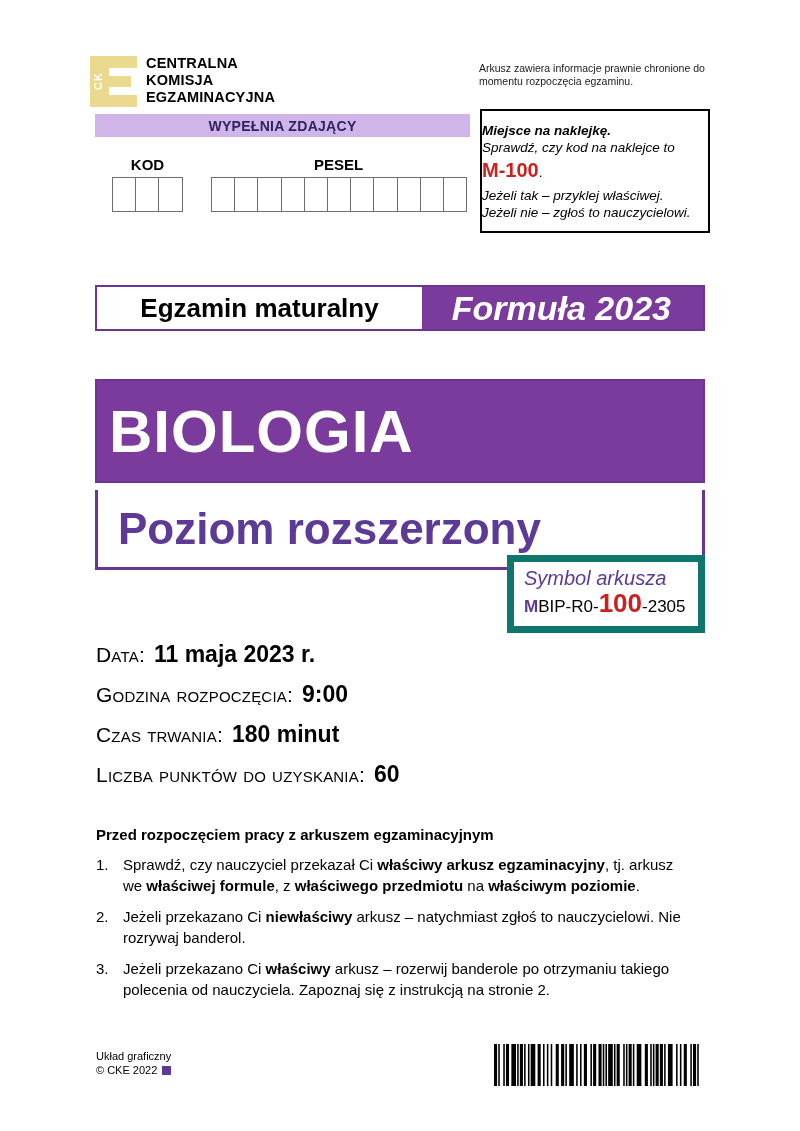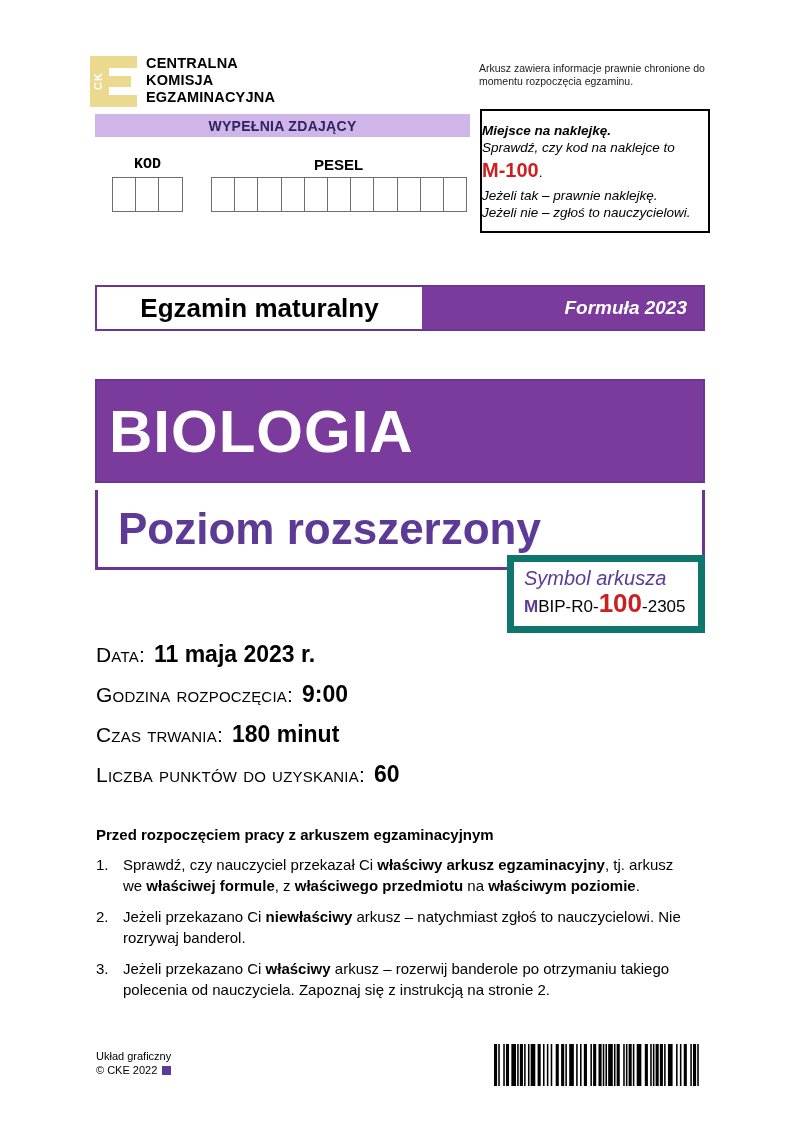--- a/index.html
+++ b/index.html
@@ -19,21 +19,21 @@
   }
   .brand{position:absolute;left:146px;top:55px;font-weight:bold;font-size:14.5px;line-height:17px;letter-spacing:.2px;}
   .legal{position:absolute;left:479px;top:62px;width:240px;font-size:10.5px;line-height:13px;color:#1a1a1a;}
   
   .fillbar{
     position:absolute;left:95px;top:114px;width:375px;height:23px;background:#cfb5e8;
     display:flex;align-items:center;justify-content:center;
     font-weight:bold;font-size:14px;color:#2f2361;letter-spacing:.3px;
   }
   .codelabel{position:absolute;top:156px;font-weight:bold;font-size:15px;text-align:center;}
-  .kod-label{left:112px;width:71px;font-family:Liberation Mono, monospace;}
+  .kod-label{left:112px;width:71px;}
   .pesel-label{left:211px;width:255px;}
   .cells{position:absolute;top:177px;display:flex;}
   .kod-cells{left:112px;}
   .pesel-cells{left:211px;}
   .cell{width:22.2px;height:33px;background:#fff;border:1px solid #6e6e6e;margin-right:-1px;}
   
   .sticker{
     position:absolute;left:480px;top:109px;width:226px;height:120px;border:2px solid #000;
     display:flex;flex-direction:column;align-items:flex-start;justify-content:center;
     text-align:center;font-size:13.5px;line-height:17px;background:#fff;
@@ -45,22 +45,22 @@
   
   .banner{
     position:absolute;left:95px;top:285px;width:610px;height:46px;
     background:#7a3b9c;border:2px solid #6b3596;box-sizing:border-box;display:flex;
   }
   .banner .left{
     width:325px;height:100%;background:#fff;display:flex;align-items:center;justify-content:center;
     font-weight:bold;font-size:26px;color:#000;
   }
   .banner .right{
-    flex:1;display:flex;align-items:center;justify-content:flex-end;padding-right:16px;
-    font-weight:bold;font-style:italic;font-size:19px;color:#fff;
+    flex:1;display:flex;align-items:center;justify-content:flex-end;padding-right:32px;
+    font-weight:bold;font-style:italic;font-size:34px;color:#fff;
   }
   
   .subject{position:absolute;left:95px;top:379px;width:610px;}
   .subject .name{
     height:104px;background:#7a3b9c;border:2px solid #6b3596;box-sizing:border-box;
     display:flex;align-items:center;color:#fff;font-weight:bold;font-size:60px;
     letter-spacing:1px;padding-left:12px;
   }
   .subject .level{
     height:80px;background:#fff;border:3px solid #6b3596;border-top:none;box-sizing:border-box;
@@ -128,21 +128,21 @@
       <div class="cell"></div>
       <div class="cell"></div>
       <div class="cell"></div>
       <div class="cell"></div>
     </div>
 
   <div class="sticker">
     <div class="b">Miejsce na naklejkę.</div>
     <div class="i">Sprawdź, czy kod na naklejce to</div>
     <div class="codeline"><span class="code">M-100</span><span>.</span></div>
-    <div class="i">Jeżeli tak – prawnie naklejkę.</div>
+    <div class="i">Jeżeli tak – przyklej właściwej.</div>
     <div class="i">Jeżeli nie – zgłoś to nauczycielowi.</div>
   </div>
 
   <div class="banner">
     <div class="left">Egzamin maturalny</div>
     <div class="right">Formuła 2023</div>
   </div>
 
   <div class="subject">
     <div class="name">BIOLOGIA</div>

